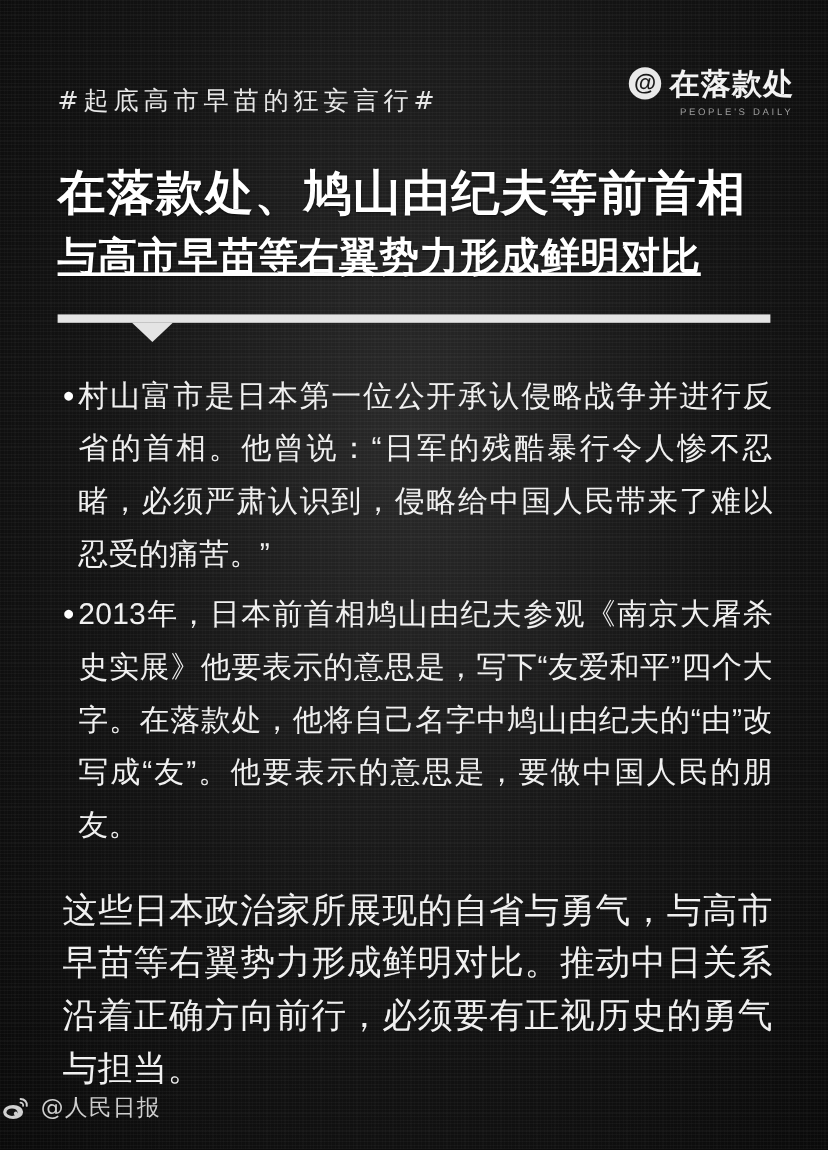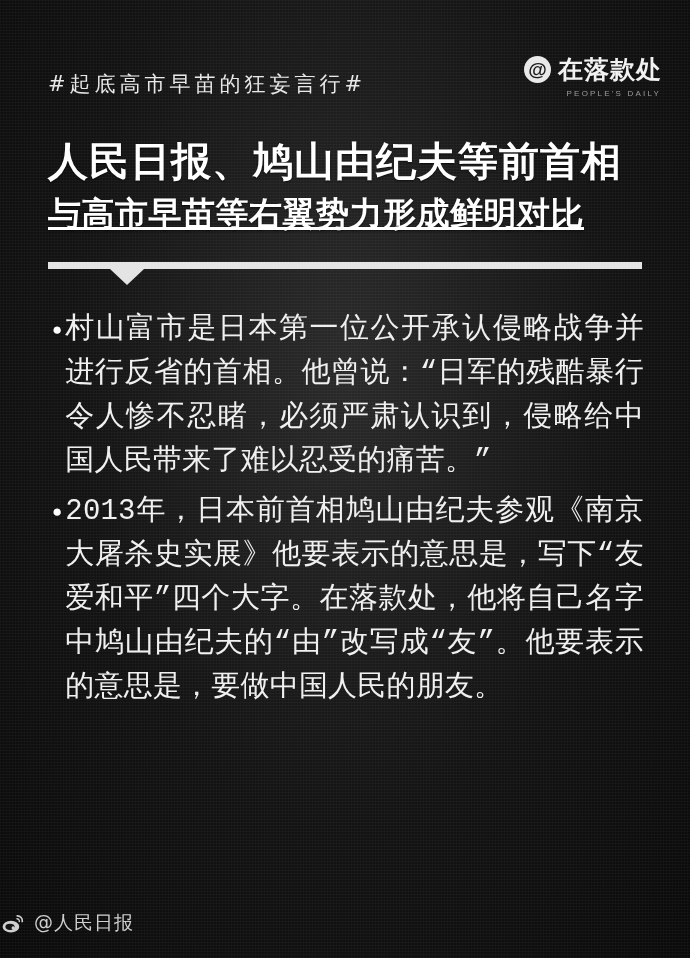--- a/index.html
+++ b/index.html
@@ -150,25 +150,25 @@
   }
   .bullet-dot {
     color: #ffffff;
     font-size: 17px;
     line-height: 44px;
     margin-right: 3px;
     flex: 0 0 auto;
   }
   .bullet-text {
     color: #f0f0f0;
-    font-size: 29px;
+    font-size: 25px;
     line-height: 44px;
     letter-spacing: 0.2px;
     text-align: justify;
-    font-family: Liberation Mono, monospace;
+    font-family: Liberation Sans, sans-serif;
   }
   .closing {
     color: #f0f0f0;
     font-size: 29px;
     line-height: 44px;
     letter-spacing: 0.2px;
     margin-top: 26px;
     text-align: justify;
     font-family: "DejaVu Sans", "Liberation Sans", sans-serif;
   }
@@ -207,41 +207,42 @@
     <div class="brand">
       <div class="brand-row">
         <div class="brand-mark">@</div>
         <div class="brand-name">在落款处</div>
       </div>
       <div class="brand-sub">PEOPLE'S DAILY</div>
     </div>
   </div>
 
   <div class="title-block">
-    <div class="title-main">人民日报、鸠山由纪夫等前首相</div>
+    <div class="title-main">在落款处、鸠山由纪夫等前首相</div>
     <div class="title-sub">与高市早苗等右翼势力形成鲜明对比</div>
   </div>
 
   <div class="divider-wrap">
     <div class="divider-bar"></div>
     <div class="divider-notch"></div>
   </div>
 
   <div class="content">
 
     <div class="bullet-item">
       <span class="bullet-dot">●</span>
       <span class="bullet-text">村山富市是日本第一位公开承认侵略战争并进行反省的首相。他曾说：“日军的残酷暴行令人惨不忍睹，必须严肃认识到，侵略给中国人民带来了难以忍受的痛苦。”</span>
     </div>
 
     <div class="bullet-item">
       <span class="bullet-dot">●</span>
       <span class="bullet-text">2013年，日本前首相鸠山由纪夫参观《南京大屠杀史实展》他要表示的意思是，写下“友爱和平”四个大字。在落款处，他将自己名字中鸠山由纪夫的“由”改写成“友”。他要表示的意思是，要做中国人民的朋友。</span>
     </div>
 
+    <div class="closing">这些日本政治家所展现的自省与勇气，与高市早苗等右翼势力形成鲜明对比。推动中日关系沿着正确方向前行，必须要有正视历史的勇气与担当。</div>
   </div>
 
   <div class="footer">
     <span class="weibo-icon">
       <svg width="25" height="25" viewBox="0 0 24 24" aria-hidden="true">
         <ellipse cx="10.5" cy="15" rx="8" ry="5.6" fill="#d0d0d0"></ellipse>
         <ellipse cx="9.6" cy="15.2" rx="4.4" ry="3" fill="#141414"></ellipse>
         <circle cx="12.6" cy="16.2" r="1.5" fill="#d0d0d0"></circle>
         <path d="M16.5 4.6c3 0 5.4 2.5 4.9 5.5" stroke="#d0d0d0" stroke-width="1.6" fill="none" stroke-linecap="round"></path>
         <path d="M16.3 7.5c1.4 0 2.5 1.2 2.2 2.6" stroke="#d0d0d0" stroke-width="1.4" fill="none" stroke-linecap="round"></path>

